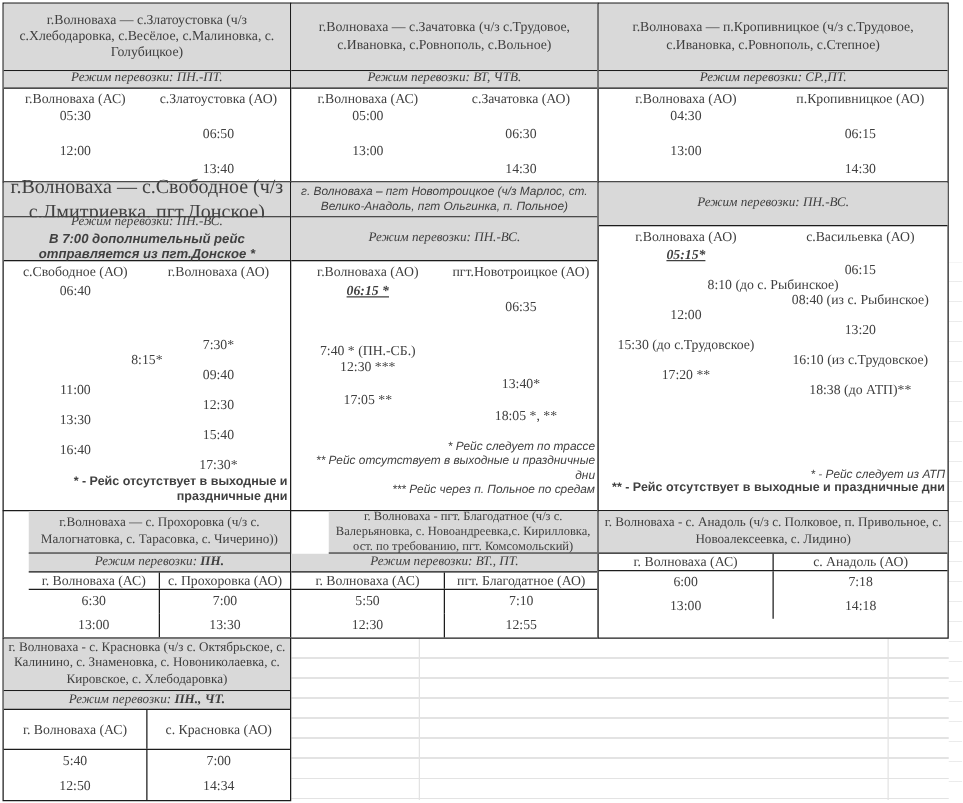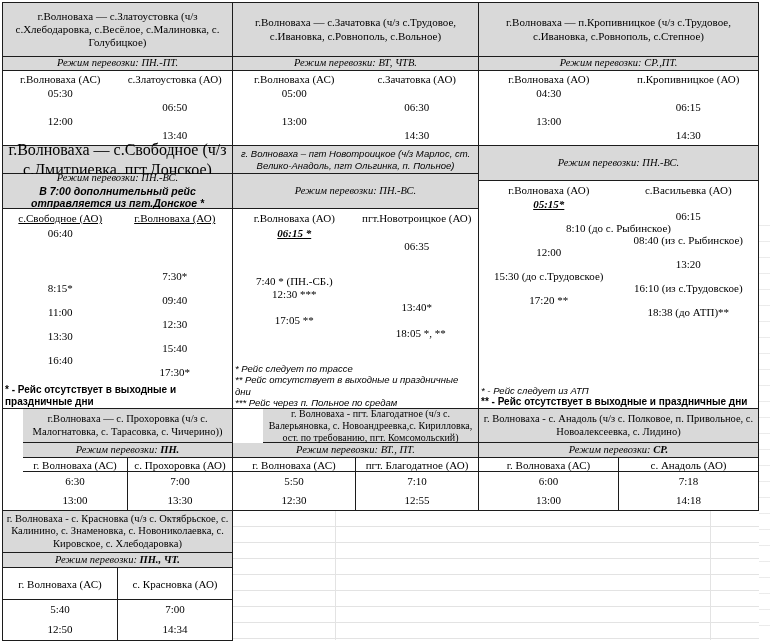--- a/index.html
+++ b/index.html
@@ -1,17 +1,17 @@
 <!DOCTYPE html>
 <html><head>
 <meta charset="utf-8">
 <style>
   html,body{margin:0;padding:0;background:#fff;}
   .sheet{position:relative;width:770px;height:642px;background:#ffffff;
-         font-family:"Liberation Serif",serif;color:#000000;overflow:hidden;}
+         font-family:"Liberation Serif",serif;color:#404040;overflow:hidden;}
   .sec{position:absolute;border:1px solid #1c1c1c;box-sizing:border-box;
        display:flex;flex-direction:column;background:#fff;}
   .route{background:#d9d9d9;border-bottom:1px solid #1c1c1c;display:flex;align-items:center;
          justify-content:center;text-align:center;padding:0 3px;box-sizing:border-box;line-height:1.2;}
   .route.ital{font-style:italic;font-family:"Liberation Sans",sans-serif;}
   .mode{background:#d9d9d9;border-bottom:1px solid #1c1c1c;display:flex;flex-direction:column;
         align-items:center;justify-content:center;font-size:10.5px;box-sizing:border-box;line-height:1.2;}
   .mline{font-style:italic;}
   .mv.b{font-weight:bold;}
   .mx{font-family:"Liberation Sans",sans-serif;font-weight:bold;font-style:italic;
@@ -19,21 +19,21 @@
   .cols{display:flex;font-size:11px;box-sizing:border-box;flex:0 0 auto;}
   .cols .cell{flex:1;display:flex;align-items:center;justify-content:center;text-align:center;}
   .sec.divided .cols{border-bottom:1px solid #1c1c1c;}
   .sec.divided .cell2{border-left:1px solid #1c1c1c;}
   .times{display:flex;flex-direction:column;flex:1 1 auto;min-height:0;}
   .trow{display:flex;flex:0 0 auto;}
   .trow .cell{flex:1;display:flex;align-items:center;justify-content:center;
               font-size:11px;text-align:center;line-height:1.05;padding:0 2px;}
   .emph{font-weight:bold;font-style:italic;text-decoration:underline;}
   .gap{flex:0 0 auto;}
-  .fnotes{margin-top:auto;padding:1px 2px 0;text-align:left;
+  .fnotes{margin-top:auto;padding:1px 2px 11px;text-align:right;
           font-family:"Liberation Sans",sans-serif;line-height:1.18;}
   .fb{font-weight:bold;font-size:10px;}
   .fi{font-style:italic;font-size:9.5px;}
   .gridlines{position:absolute;pointer-events:none;}
   .hgrid{background:repeating-linear-gradient(to bottom,transparent 0,transparent 15px,#e3e3e3 15px,#e3e3e3 16px);}
   .vline{position:absolute;width:1px;background:#e3e3e3;pointer-events:none;}
 </style>
 </head>
 <body>
 
@@ -125,35 +125,35 @@
           <div class="cell cell2">14:30</div>
         </div>
       </div>
     </div>
     <div class="sec" style="left: 2px; top: 145px; width: 231px; height: 264px;">
       <div class="route" style="height: 28px; font-size: 16px; flex: 0 0 28px;">г.Волноваха — с.Свободное (ч/з с.Дмитриевка, пгт.Донское)</div>
       <div class="mode" style="height: 35px; flex: 0 0 35px;">
         <div class="mline"><span>Режим перевозки:</span>&nbsp;<span class="mv">ПН.-ВС.</span></div>
         <div class="mx">В 7:00 дополнительный рейс отправляется из пгт.Донское *</div>
       </div>
-      <div class="cols" style="height: 18px; flex: 0 0 18px; text-decoration: underline;">
+      <div class="cols" style="height: 18px; flex: 0 0 18px;">
         <div class="cell cell1">с.Свободное (АО)</div>
         <div class="cell cell2">г.Волноваха (АО)</div>
       </div>
       <div class="times">
         <div class="trow" style="height: 14px;">
           <div class="cell cell1">06:40</div>
           <div class="cell cell2"></div>
         </div>
         <div class="gap" style="height: 30px;"></div>
         <div class="trow" style="height: 12px;">
           <div class="cell cell1"></div>
           <div class="cell cell2">7:30*</div>
         </div>
-        <div class="trow" style="height: 12px;">
+        <div class="trow" style="height: 12px; flex-direction: column;">
           <div class="cell cell1">8:15*</div>
           <div class="cell cell2"></div>
         </div>
         <div class="trow" style="height: 12px;">
           <div class="cell cell1"></div>
           <div class="cell cell2">09:40</div>
         </div>
         <div class="trow" style="height: 12px;">
           <div class="cell cell1">11:00</div>
           <div class="cell cell2"></div>
@@ -319,23 +319,20 @@
           <div class="cell cell2">7:10</div>
         </div>
         <div class="trow" style="height: 19px;">
           <div class="cell cell1">12:30</div>
           <div class="cell cell2">12:55</div>
         </div>
       </div>
     </div>
     <div class="sec divided" style="left: 478px; top: 408px; width: 281px; height: 103px;">
       <div class="route" style="height: 34px; font-size: 10.5px; flex: 0 0 34px;">г. Волноваха - с. Анадоль (ч/з с. Полковое, п. Привольное, с. Новоалексеевка, с. Лидино)</div>
-      <div class="mode" style="height: 15px; flex: 0 0 15px;">
-        <div class="mline"><span>Режим перевозки:</span>&nbsp;<span class="mv b">СР.</span></div>
-      </div>
       <div class="cols" style="height: 14px; flex: 0 0 14px;">
         <div class="cell cell1">г. Волноваха (АС)</div>
         <div class="cell cell2">с. Анадоль (АО)</div>
       </div>
       <div class="times">
         <div class="trow" style="height: 19px;">
           <div class="cell cell1">6:00</div>
           <div class="cell cell2">7:18</div>
         </div>
         <div class="trow" style="height: 19px;">

